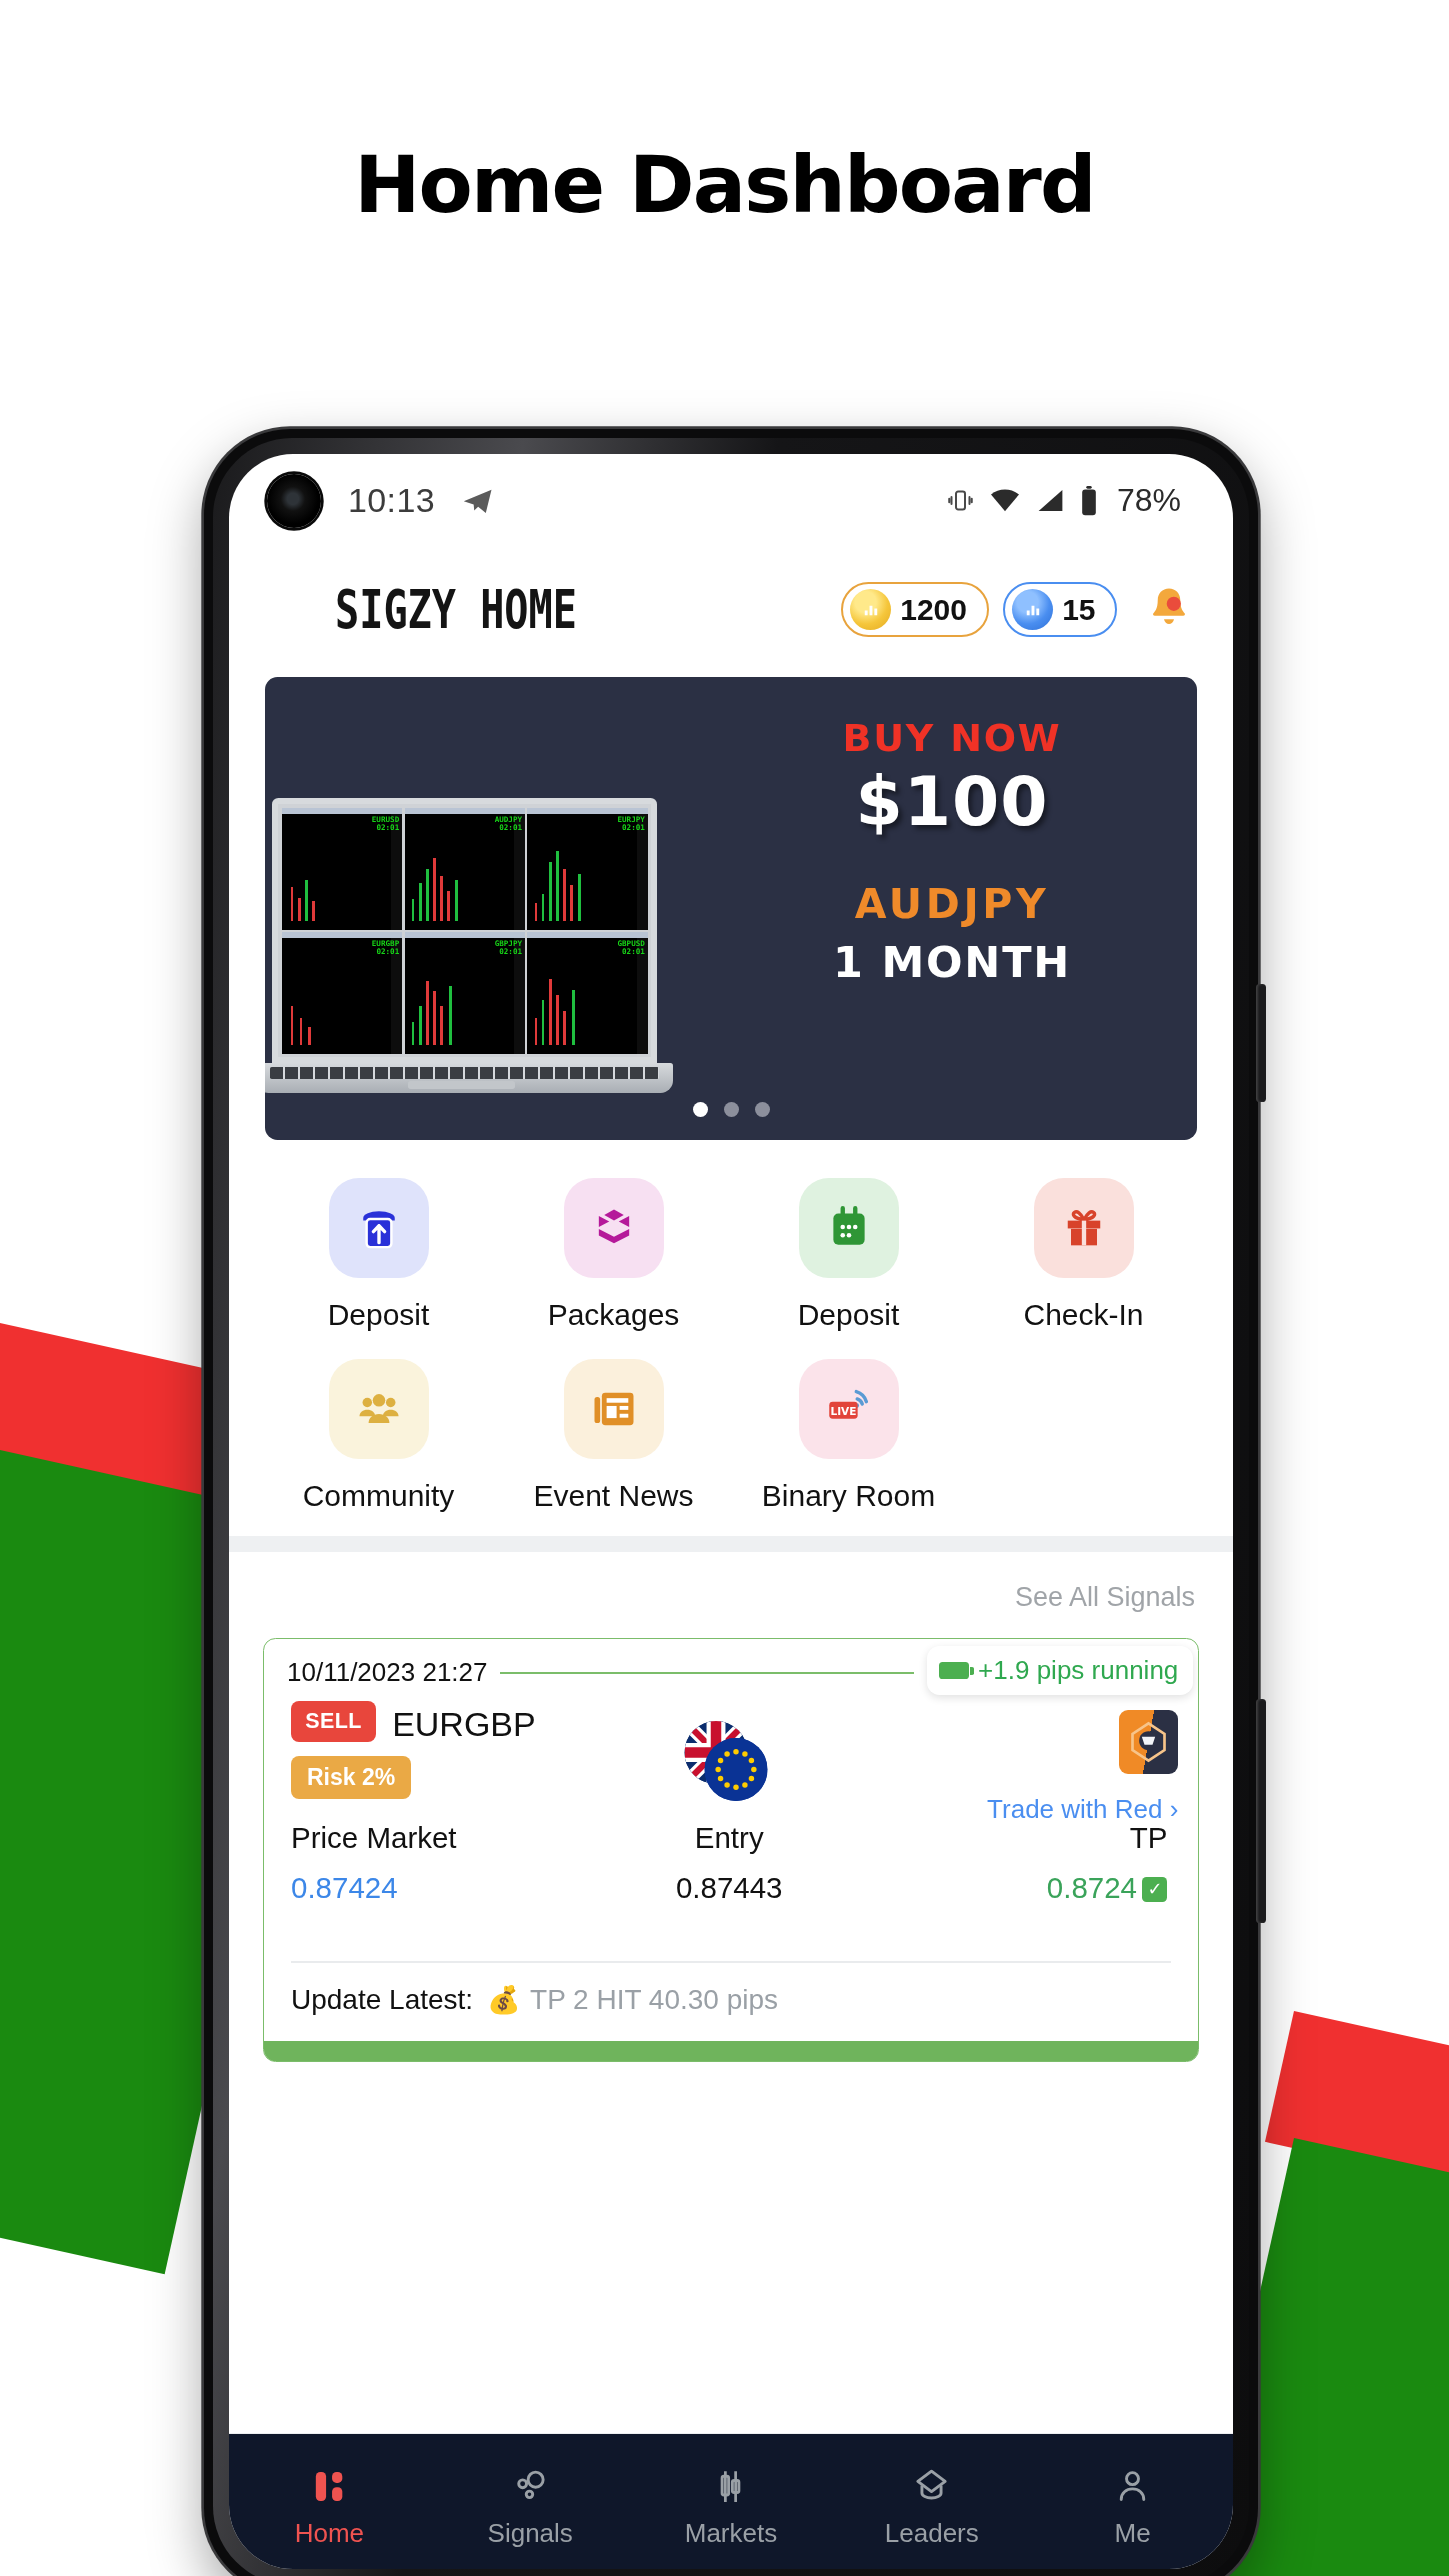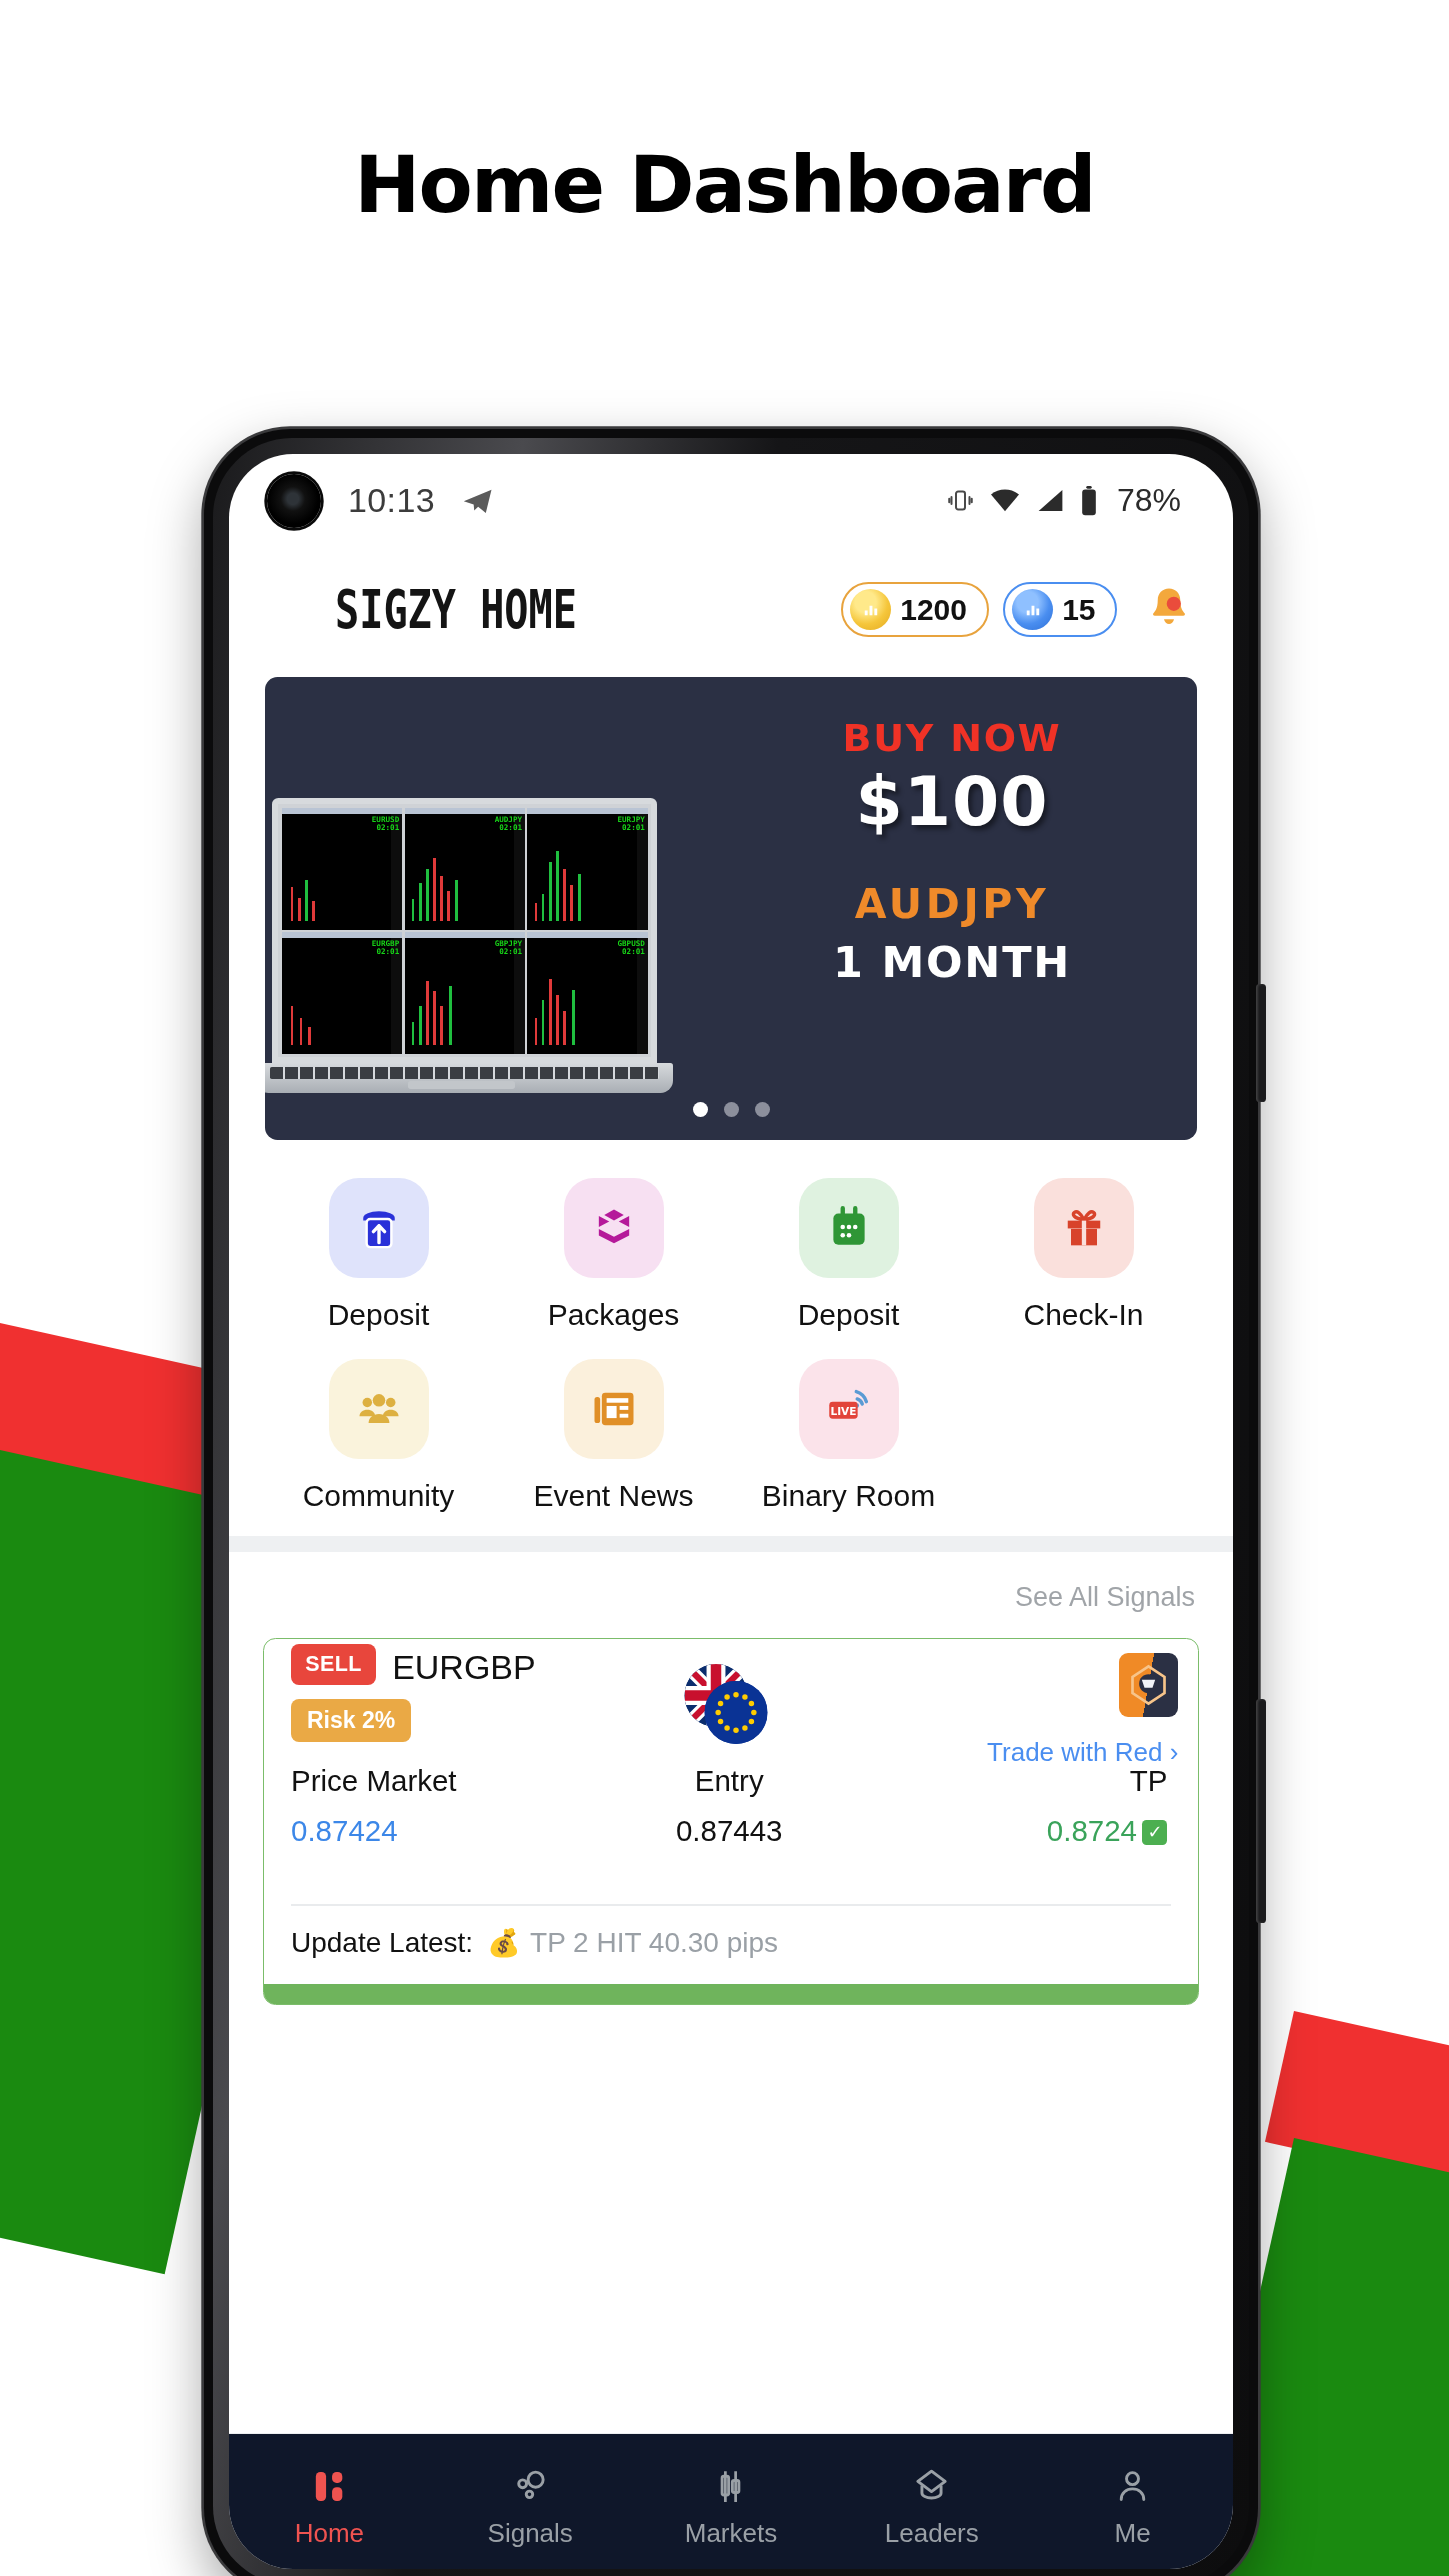--- a/index.html
+++ b/index.html
@@ -505,20 +505,28 @@
         </div>
 
         <div class="strip"></div>
 
         <div class="sig-head">
           <div class="sig-all">See All Signals</div>
         </div>
 
         <div class="sig-card">
 
+          <div class="sig-top">
+            <div class="sig-date">10/11/2023 21:27</div>
+            <div class="sig-line"></div>
+            <div class="sig-pips">
+              <div class="pips-batt"></div>
+              <div class="pips-text">+1.9 pips running</div>
+            </div>
+          </div>
 
           <div class="sig-body">
             <div class="sig-row1">
               <div>
                 <div style="display:flex;align-items:flex-start;">
                   <div class="badge-sell">SELL</div>
                   <div class="pair-name">EURGBP</div>
                 </div>
                 <div class="badge-risk">Risk 2%</div>
               </div>

